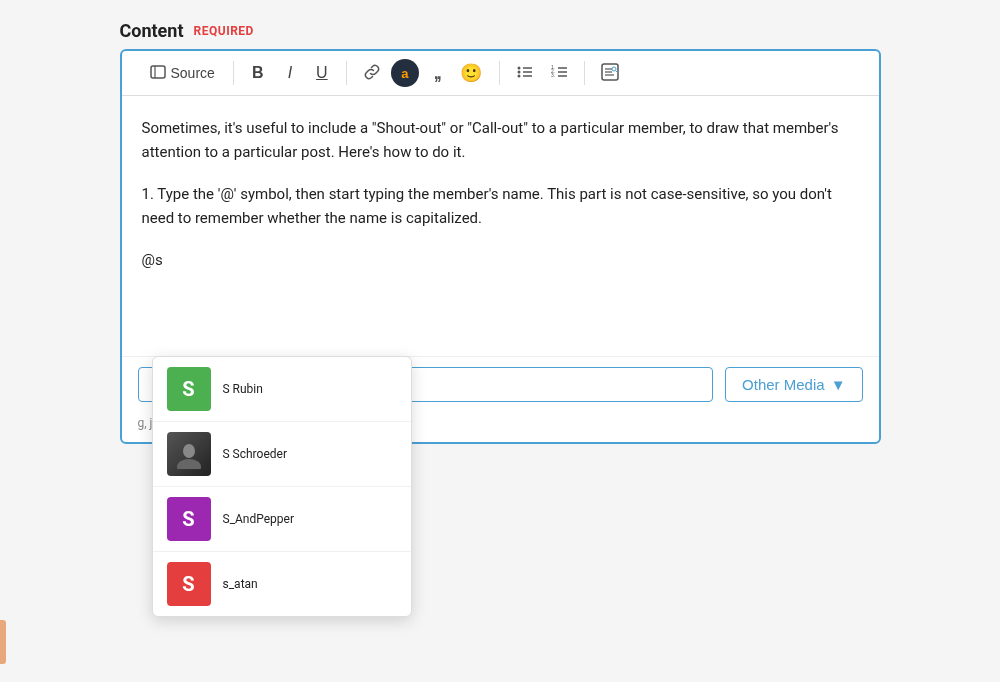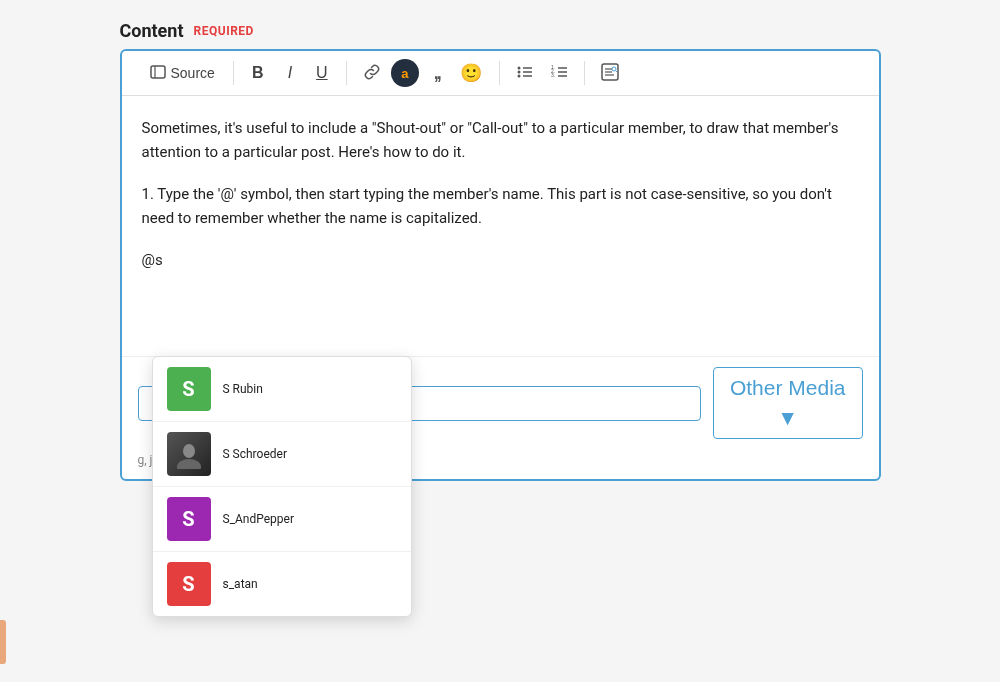--- a/index.html
+++ b/index.html
@@ -196,27 +196,26 @@
       cursor: pointer;
       text-align: left;
     }
 
     .other-media-btn {
       padding: 8px 16px;
       border: 1px solid #4a9fd4;
       border-radius: 4px;
       background: #fff;
       color: #4a9fd4;
-      font-size: 21px;
+      font-size: 15px;
       cursor: pointer;
       display: flex;
       align-items: center;
       gap: 6px;
       white-space: nowrap;
-      flex-direction: column;
     }
 
     .file-types-note {
       padding: 4px 16px 12px 16px;
       font-size: 12px;
       color: #888;
     }
 
     .source-icon {
       font-size: 14px;

